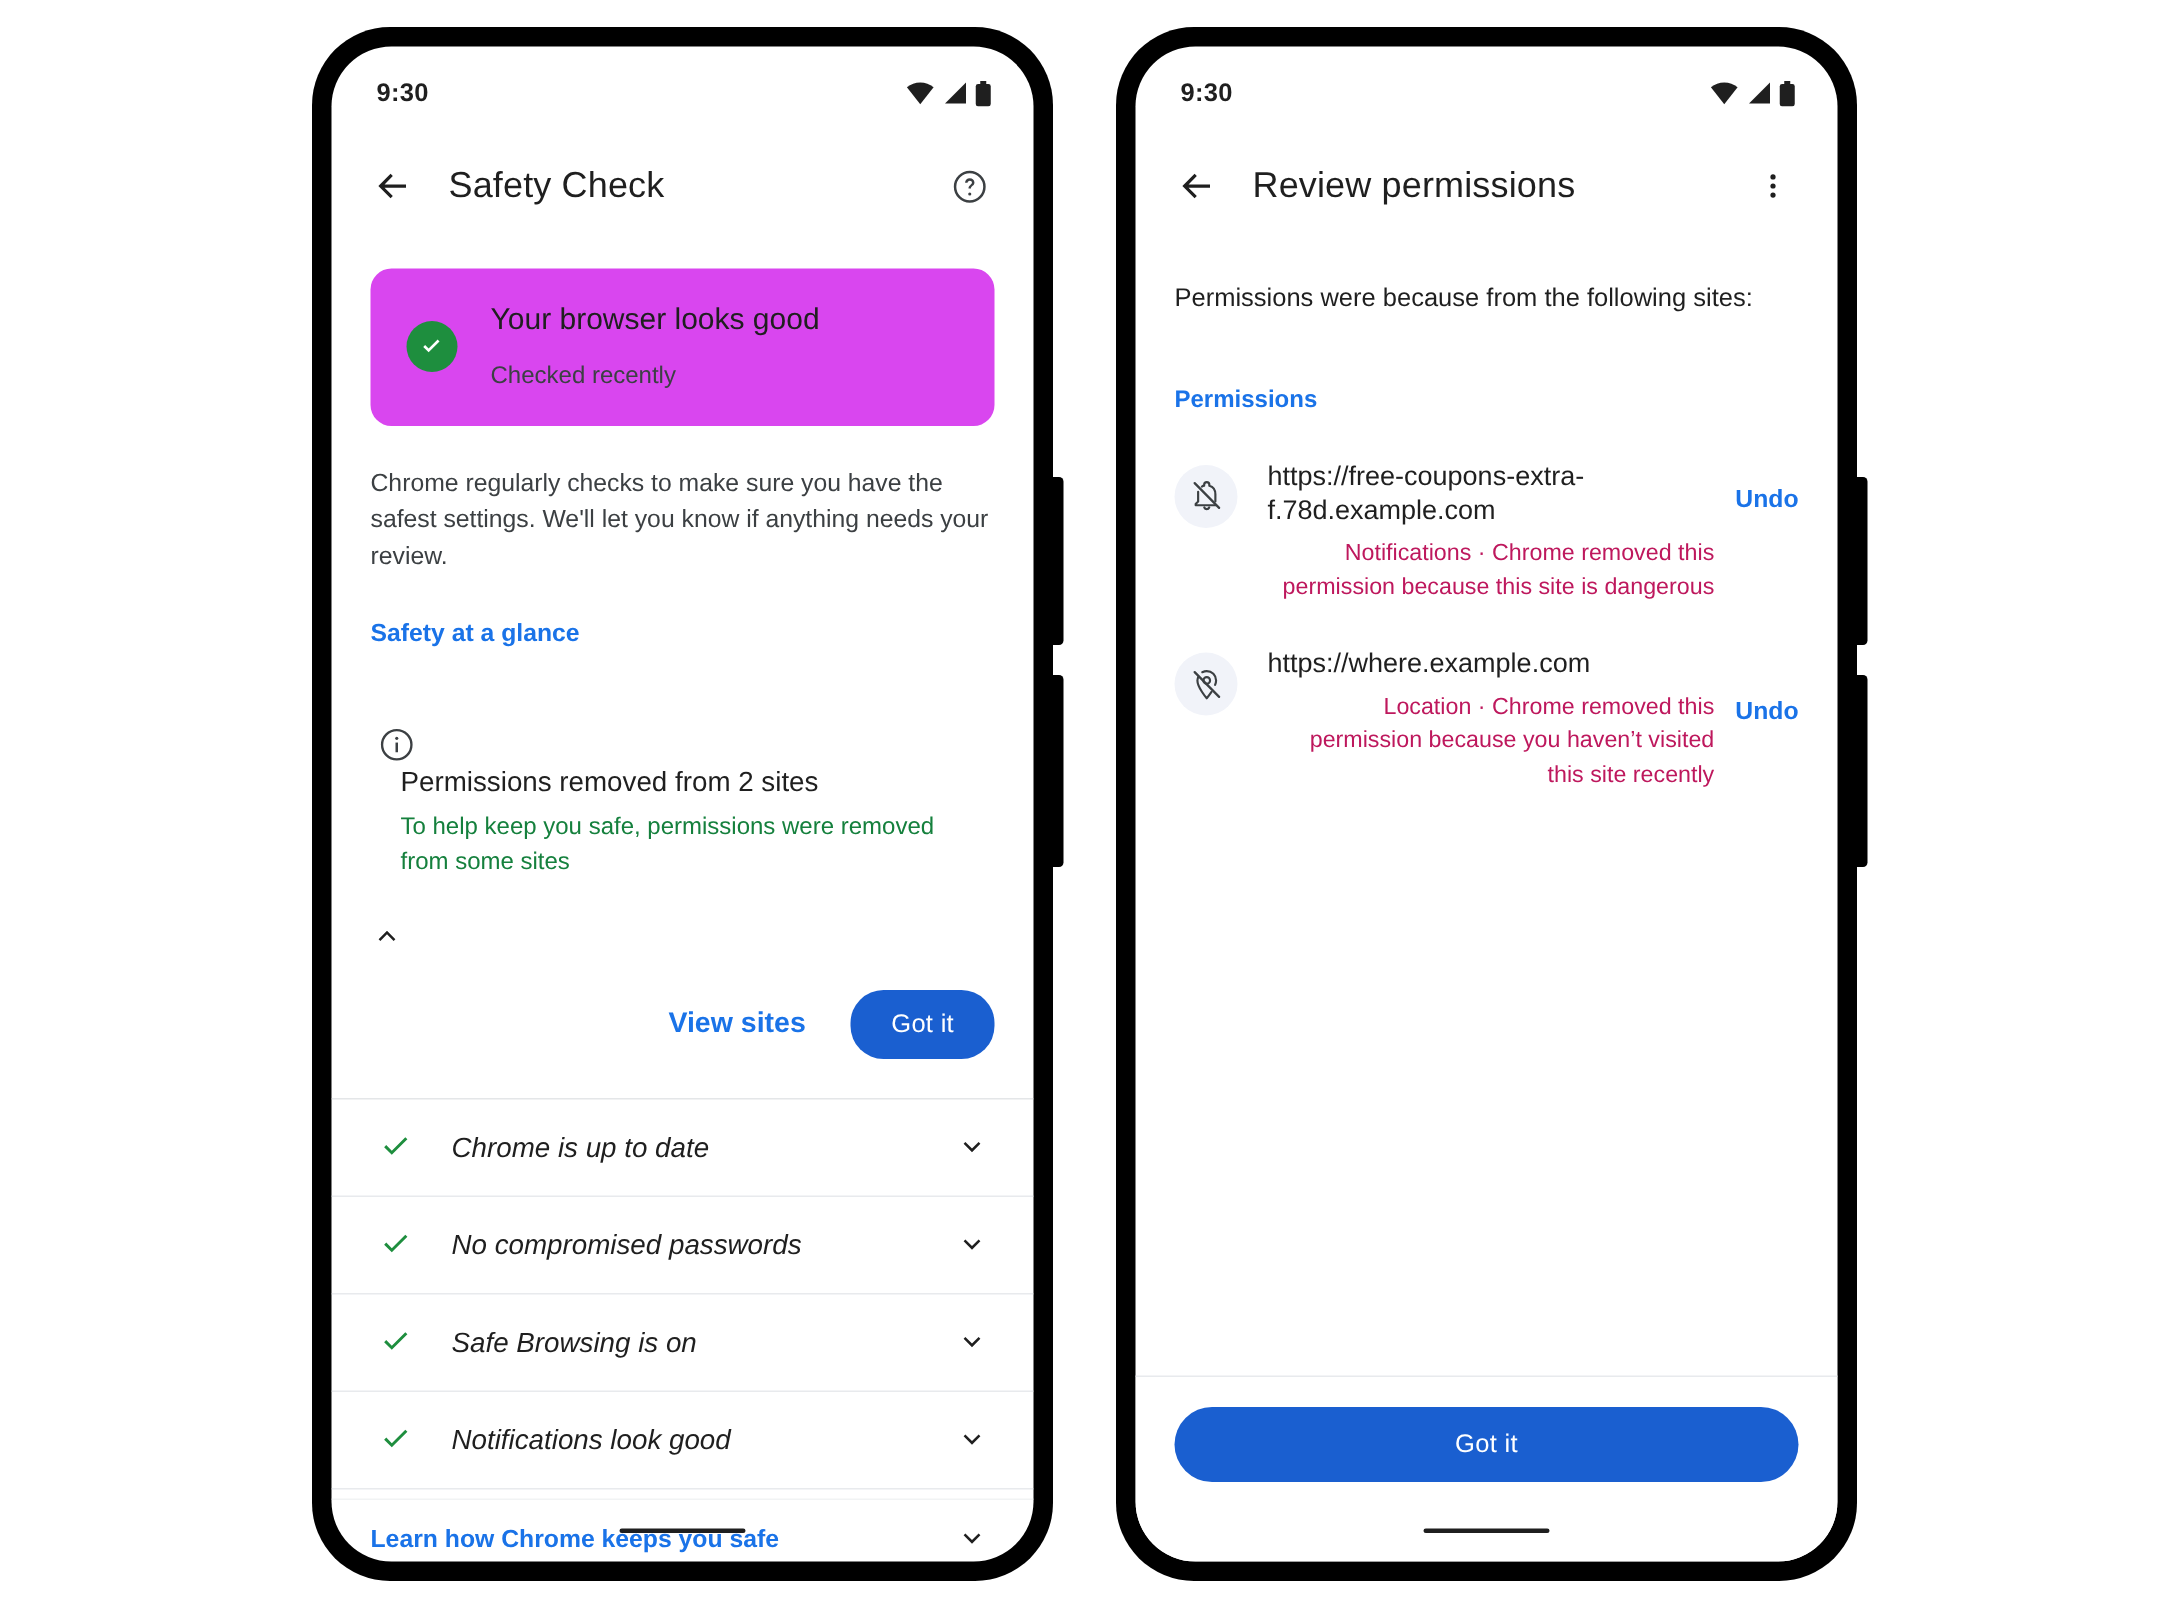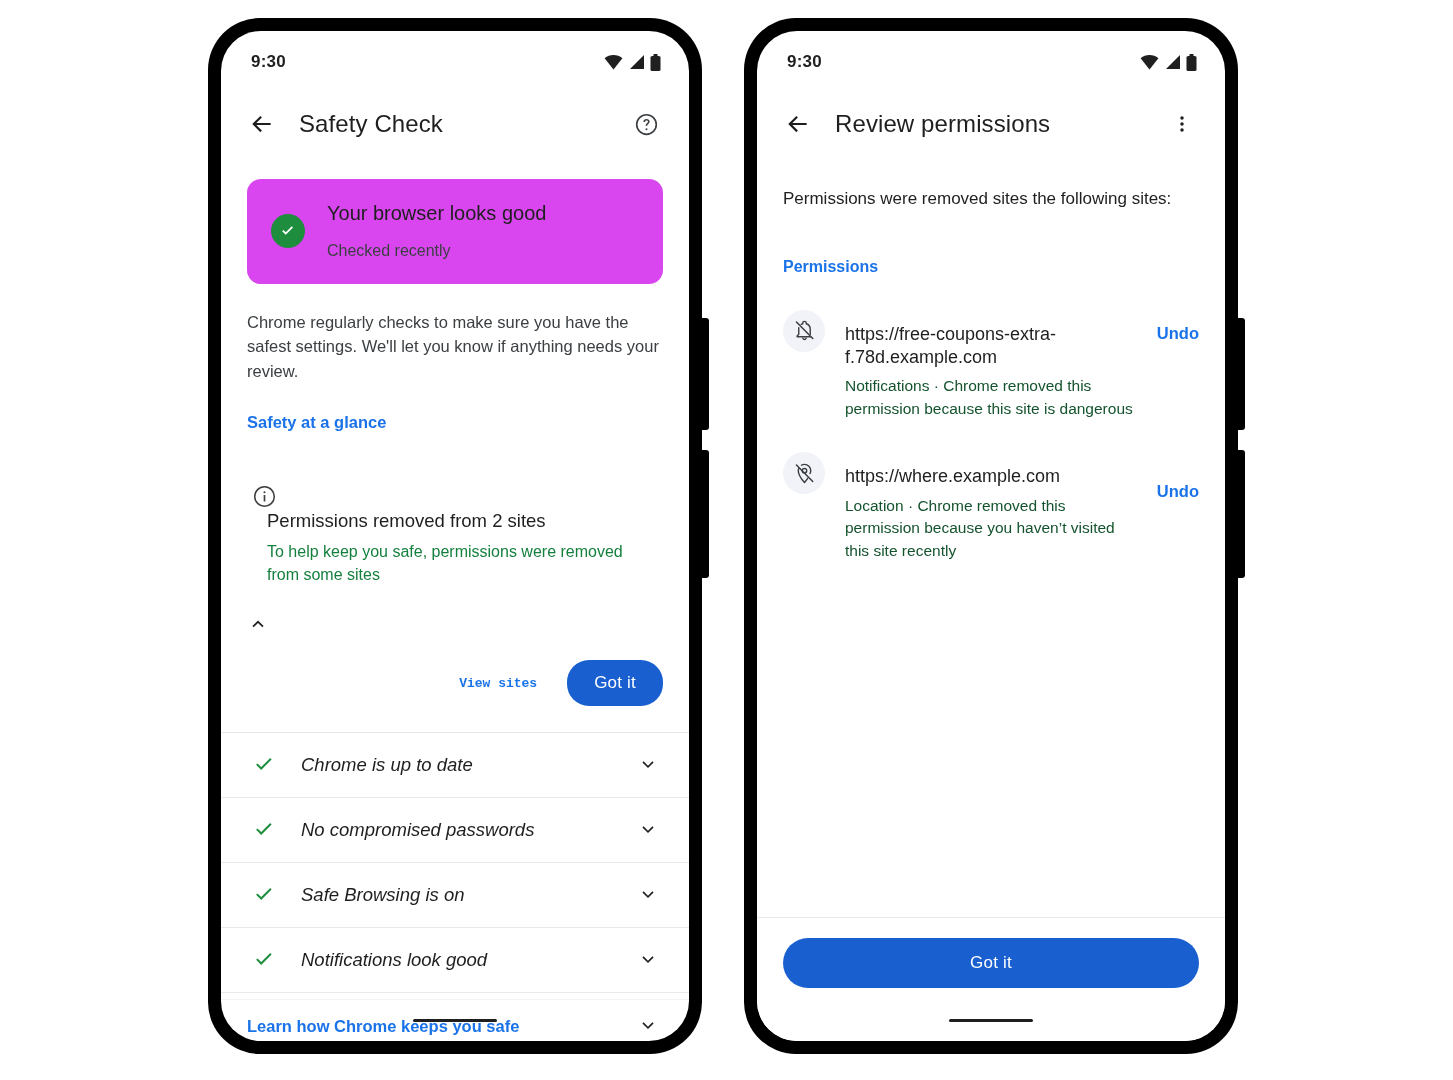--- a/index.html
+++ b/index.html
@@ -124,23 +124,23 @@
     flex: 0 0 30px; display: flex; justify-content: center;
     padding-top: 26px;
   }
 
   .card-actions {
     display: flex; align-items: center; justify-content: flex-end;
     gap: 30px;
     padding: 26px 26px 0 26px;
   }
   .text-link-btn {
-    font-size: 13px; color: #1a73e8; font-weight: bold;
+    font-size: 19px; color: #1a73e8; font-weight: bold;
     background: none; border: none; cursor: pointer;
-    font-family: Liberation Mono, monospace;
+    font-family: Liberation Sans, sans-serif;
   }
   .pill-btn {
     background: #1a5fd0;
     color: #ffffff;
     border: none; cursor: pointer;
     font-family: inherit;
     font-size: 17px;
     padding: 13px 27px;
     border-radius: 22px;
     letter-spacing: .2px;
@@ -186,27 +186,27 @@
     display: flex; align-items: flex-start;
     padding: 14px 26px 14px 26px;
   }
   .perm-icon-wrap {
     width: 42px; height: 42px; border-radius: 50%;
     background: #f1f3f9;
     display: flex; align-items: center; justify-content: center;
     flex: 0 0 42px;
     margin-top: 4px;
   }
-  .perm-body { flex: 1; padding: 0 14px 0 20px; margin-top: 17px; }
+  .perm-body { flex: 1; padding: 0 14px 0 20px; }
   .perm-url {
     font-size: 18px; color: #1f1f1f; line-height: 1.3;
     word-break: break-word;
   }
   .perm-detail {
-    font-size: 15.5px; color: #14532d; line-height: 1.45; margin-top: 6px;
+    font-size: 15.5px; color: #be185d; line-height: 1.45; margin-top: 6px; text-align: right;
   }
   .undo-btn {
     flex: 0 0 auto;
     font-size: 16.5px; color: #1a73e8; font-weight: bold;
     background: none; border: none; cursor: pointer;
     font-family: inherit;
     margin-top: 18px;
     padding: 0;
   }
   .perm-item.second .undo-btn { margin-top: 34px; }
@@ -437,21 +437,21 @@
         <div class="icon-btn">
           <svg width="22" height="22" viewBox="0 0 24 24">
             <circle cx="12" cy="5.4" r="1.9" fill="#1f1f1f"></circle>
             <circle cx="12" cy="12" r="1.9" fill="#1f1f1f"></circle>
             <circle cx="12" cy="18.6" r="1.9" fill="#1f1f1f"></circle>
           </svg>
         </div>
       </div>
 
       <div class="content">
-        <div class="intro-text">Permissions were removed sites the following sites:</div>
+        <div class="intro-text">Permissions were because from the following sites:</div>
         <div class="section-label">Permissions</div>
 
         <div class="perm-list">
 
           <div class="perm-item">
             <div class="perm-icon-wrap">
               <svg width="23" height="23" viewBox="0 0 24 24">
                 <path d="M18 16v-5c0-2.9-1.6-5.3-4.2-6V4.3a1.8 1.8 0 0 0-3.6 0V5c-.6.1-1.1.3-1.6.6M6 9.2V16l-1.7 1.7v.9h14.1" fill="none" stroke="#3c4043" stroke-width="1.5" stroke-linecap="round" stroke-linejoin="round"></path>
                 <path d="M10.3 20.1a1.8 1.8 0 0 0 3.4 0" fill="none" stroke="#3c4043" stroke-width="1.5" stroke-linecap="round"></path>
                 <line x1="3.6" y1="3.2" x2="20.6" y2="20.4" stroke="#3c4043" stroke-width="1.6" stroke-linecap="round"></line>

